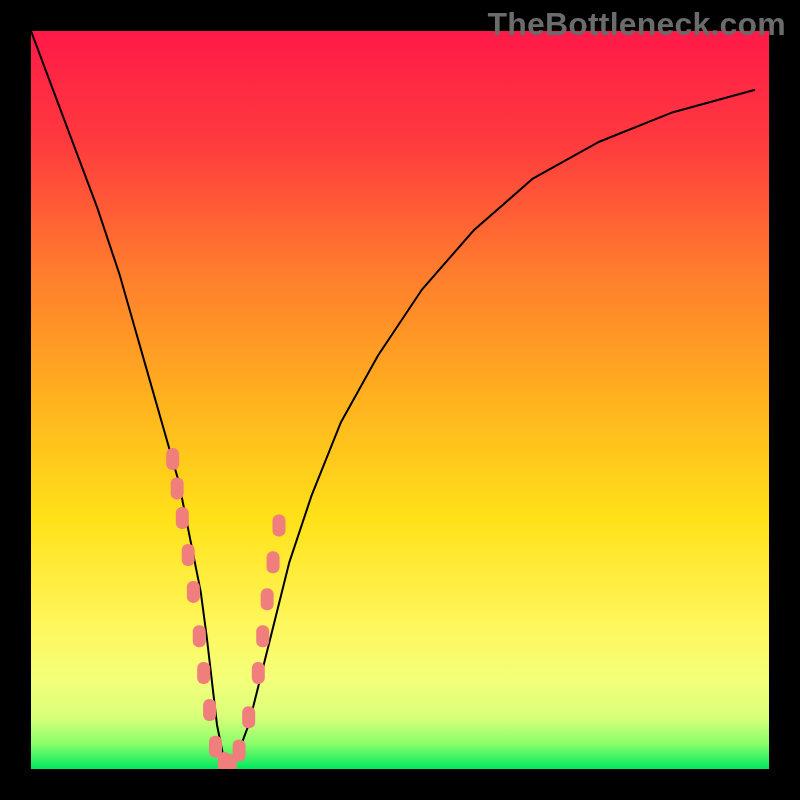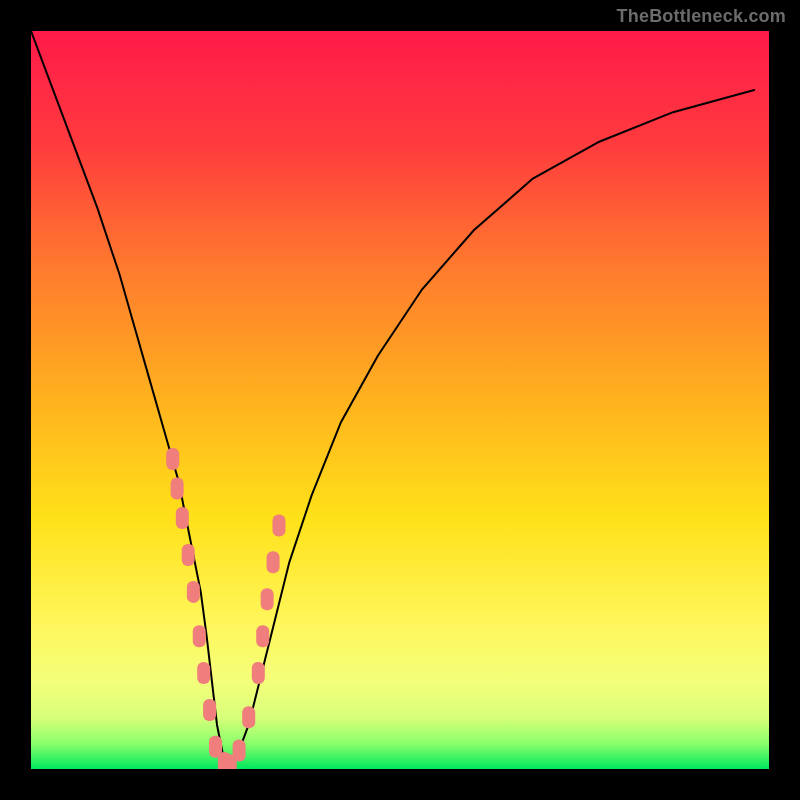--- a/index.html
+++ b/index.html
@@ -25,21 +25,21 @@
     top: 31px;
     width: 738px;
     height: 738px;
     overflow: hidden;
     
   }
   .watermark {
     position: absolute;
     top: 6px;
     right: 14px;
-    font-size: 18px;
+    font-size: 32px;
     font-weight: 600;
     color: #6b6b6b;
     letter-spacing: 0.2px;
     user-select: none;
   }
   svg.curve {
     position: absolute;
     left: 0;
     top: 0;
     width: 738px;

